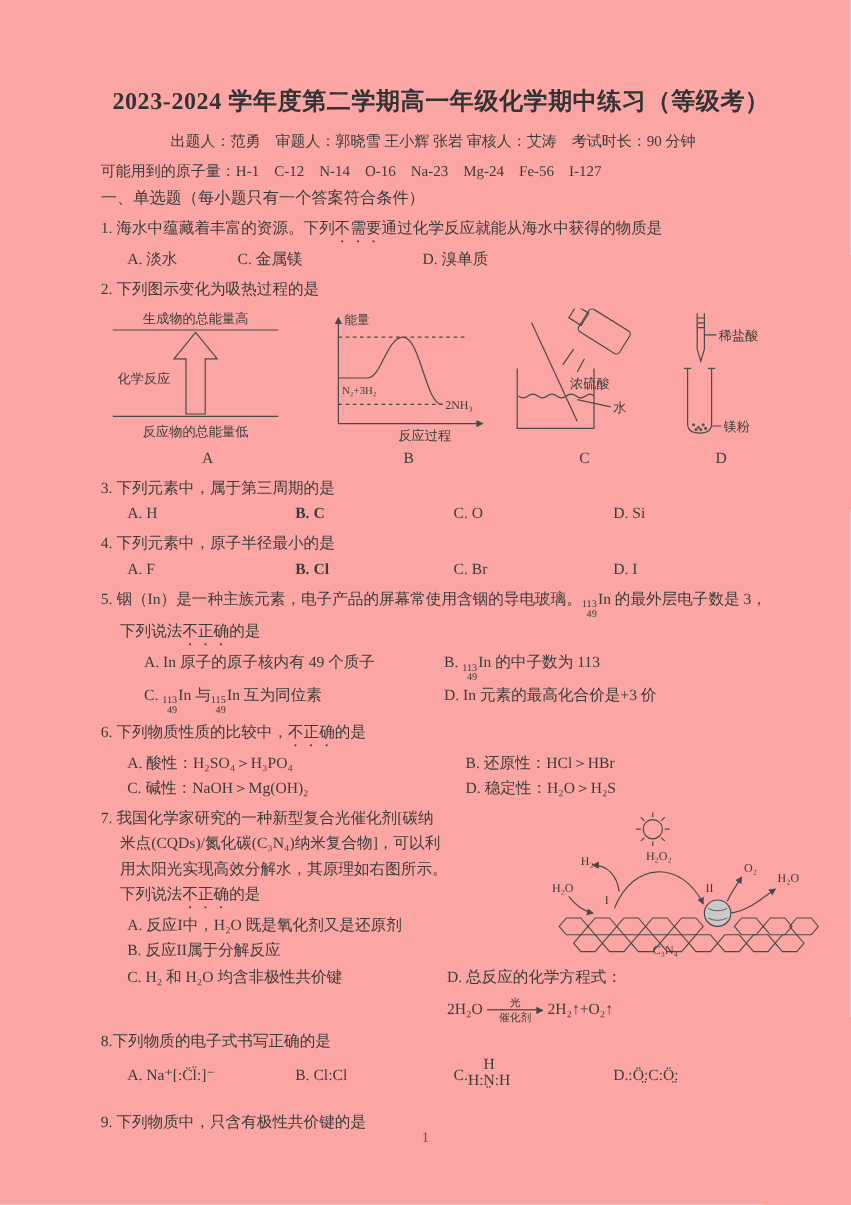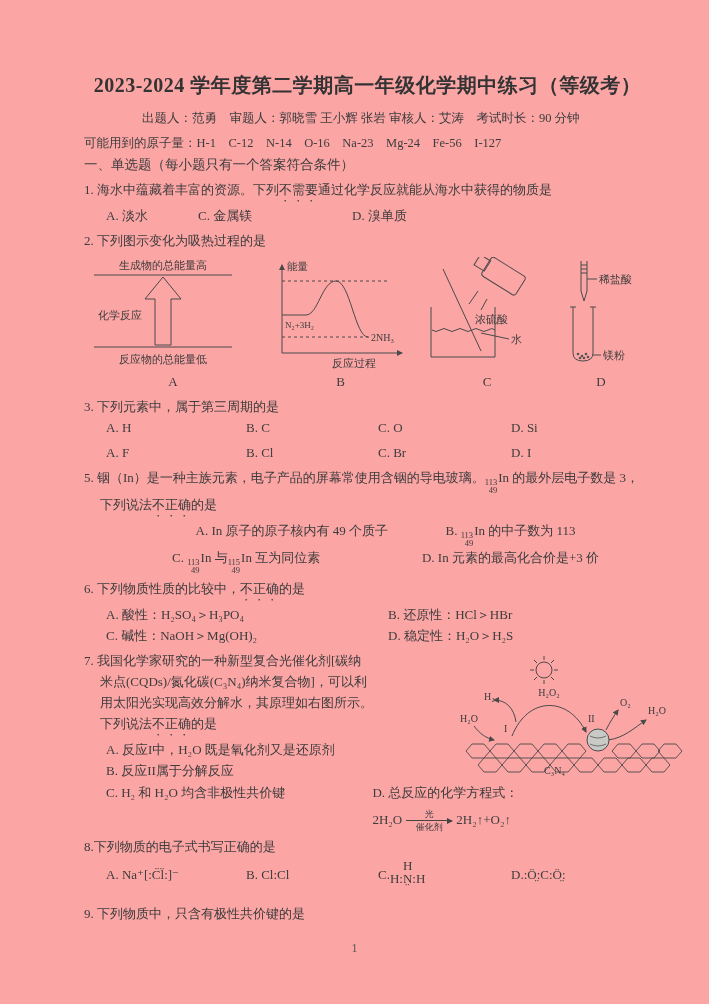--- a/index.html
+++ b/index.html
@@ -15,28 +15,28 @@
   .atomic-line { margin-top:4px; font-size:12.5px; }
   .section-heading { font-size:13.5px; }
   .q { margin-top:4px; }
   .stem { }
   .stem-cont { padding-left:16px; }
   .emph { -webkit-text-emphasis:filled dot; -webkit-text-emphasis-position:under left;
           text-emphasis:filled dot; text-emphasis-position:under left; }
   .opts { display:flex; margin-left:22px; }
   .opts .opt { white-space:nowrap; }
   .opts4 .opt:nth-child(1){ width:140px; }
-  .opts4 .opt:nth-child(2){ width:132px; }
+  .opts4 .opt:nth-child(2){ width:132px;font-weight:bold; }
   .opts4 .opt:nth-child(3){ width:133px; }
   .opts-q1 .opt:nth-child(1){ width:92px; }
   .opts-q1 .opt:nth-child(2){ width:154px; }
   .opts-q1 .opt:nth-child(3){ width:140px; }
   .opts2 { margin-left:22px; }
   .opts2 .opt:nth-child(1){ width:282px; }
-  .opts2-n { margin-left:36px;justify-content:center; }
+  .opts2-n { margin-left:36px; }
   .opts2-n .opt:nth-child(1){ width:250px; }
   .diagrams { display:flex; margin-top:6px; margin-left:4px; }
   .dgm { text-align:center; }
   .dgm-label { font-size:13px; margin-top:2px; }
   .nuc-col { display:inline-flex; flex-direction:column; font-size:8.5px; line-height:8px;
              vertical-align:-3px; margin-right:1px; text-align:right; }
   .q7-flex { display:flex; }
   .q7-left { width:372px; flex:none; }
   .q7-right { flex:1; padding-top:2px; }
   .q7-cd { display:flex; margin-left:22px; }
@@ -180,20 +180,21 @@
       <div class="stem">3. 下列元素中，属于第三周期的是</div>
       <div class="opts opts4">
         <span class="opt">A. H</span>
         <span class="opt">B. C</span>
         <span class="opt">C. O</span>
         <span class="opt">D. Si</span>
       </div>
     </div>
 
     <div class="q">
+      <div class="stem">4. 下列元素中，原子半径最小的是</div>
       <div class="opts opts4">
         <span class="opt">A. F</span>
         <span class="opt">B. Cl</span>
         <span class="opt">C. Br</span>
         <span class="opt">D. I</span>
       </div>
     </div>
 
     <div class="q">
       <div class="stem"><span>5. 铟（In）是一种主族元素，电子产品的屏幕常使用含铟的导电玻璃。</span><span class="nuc-col">

